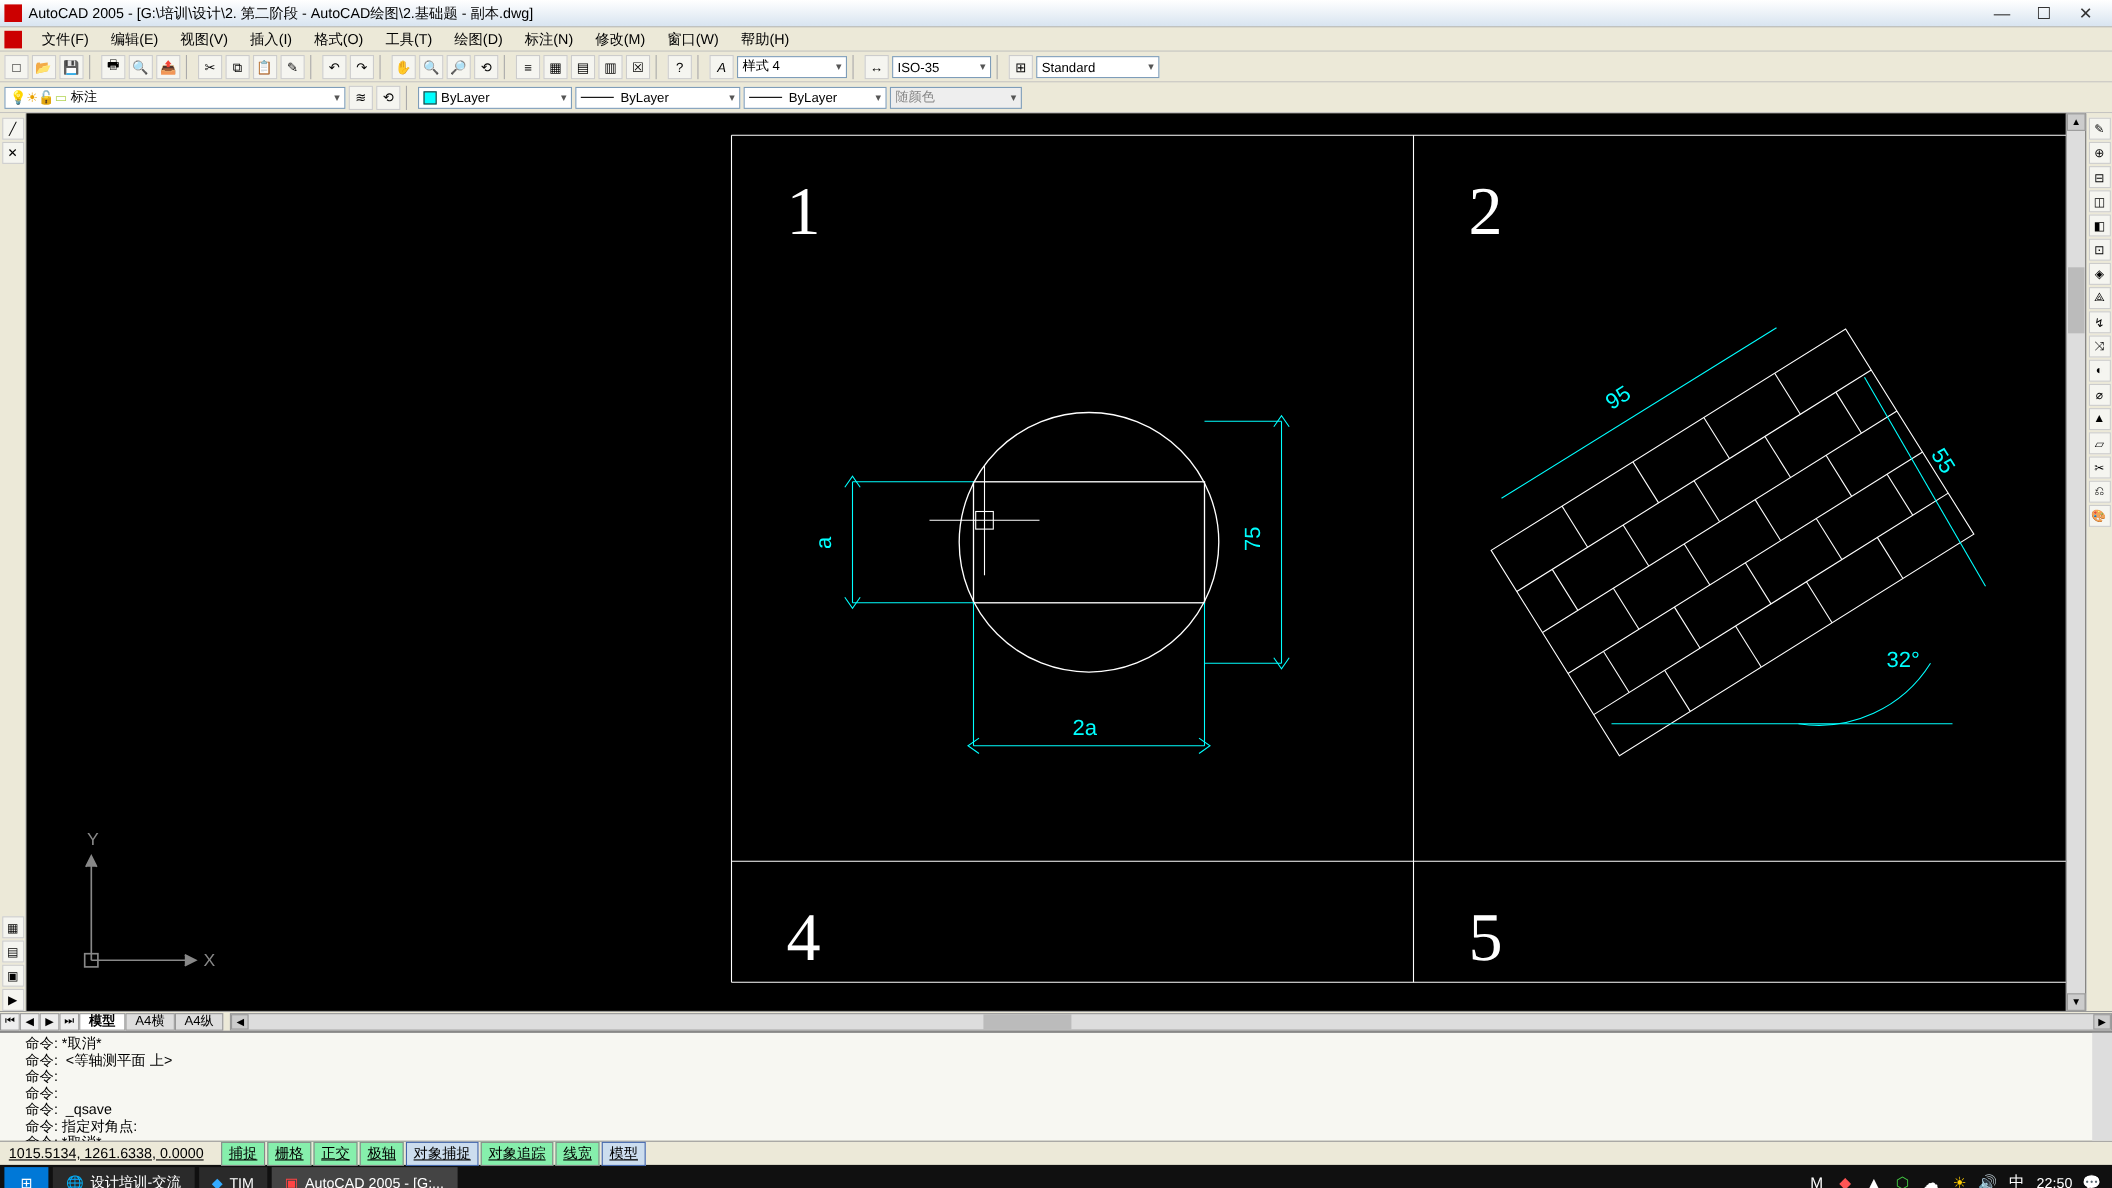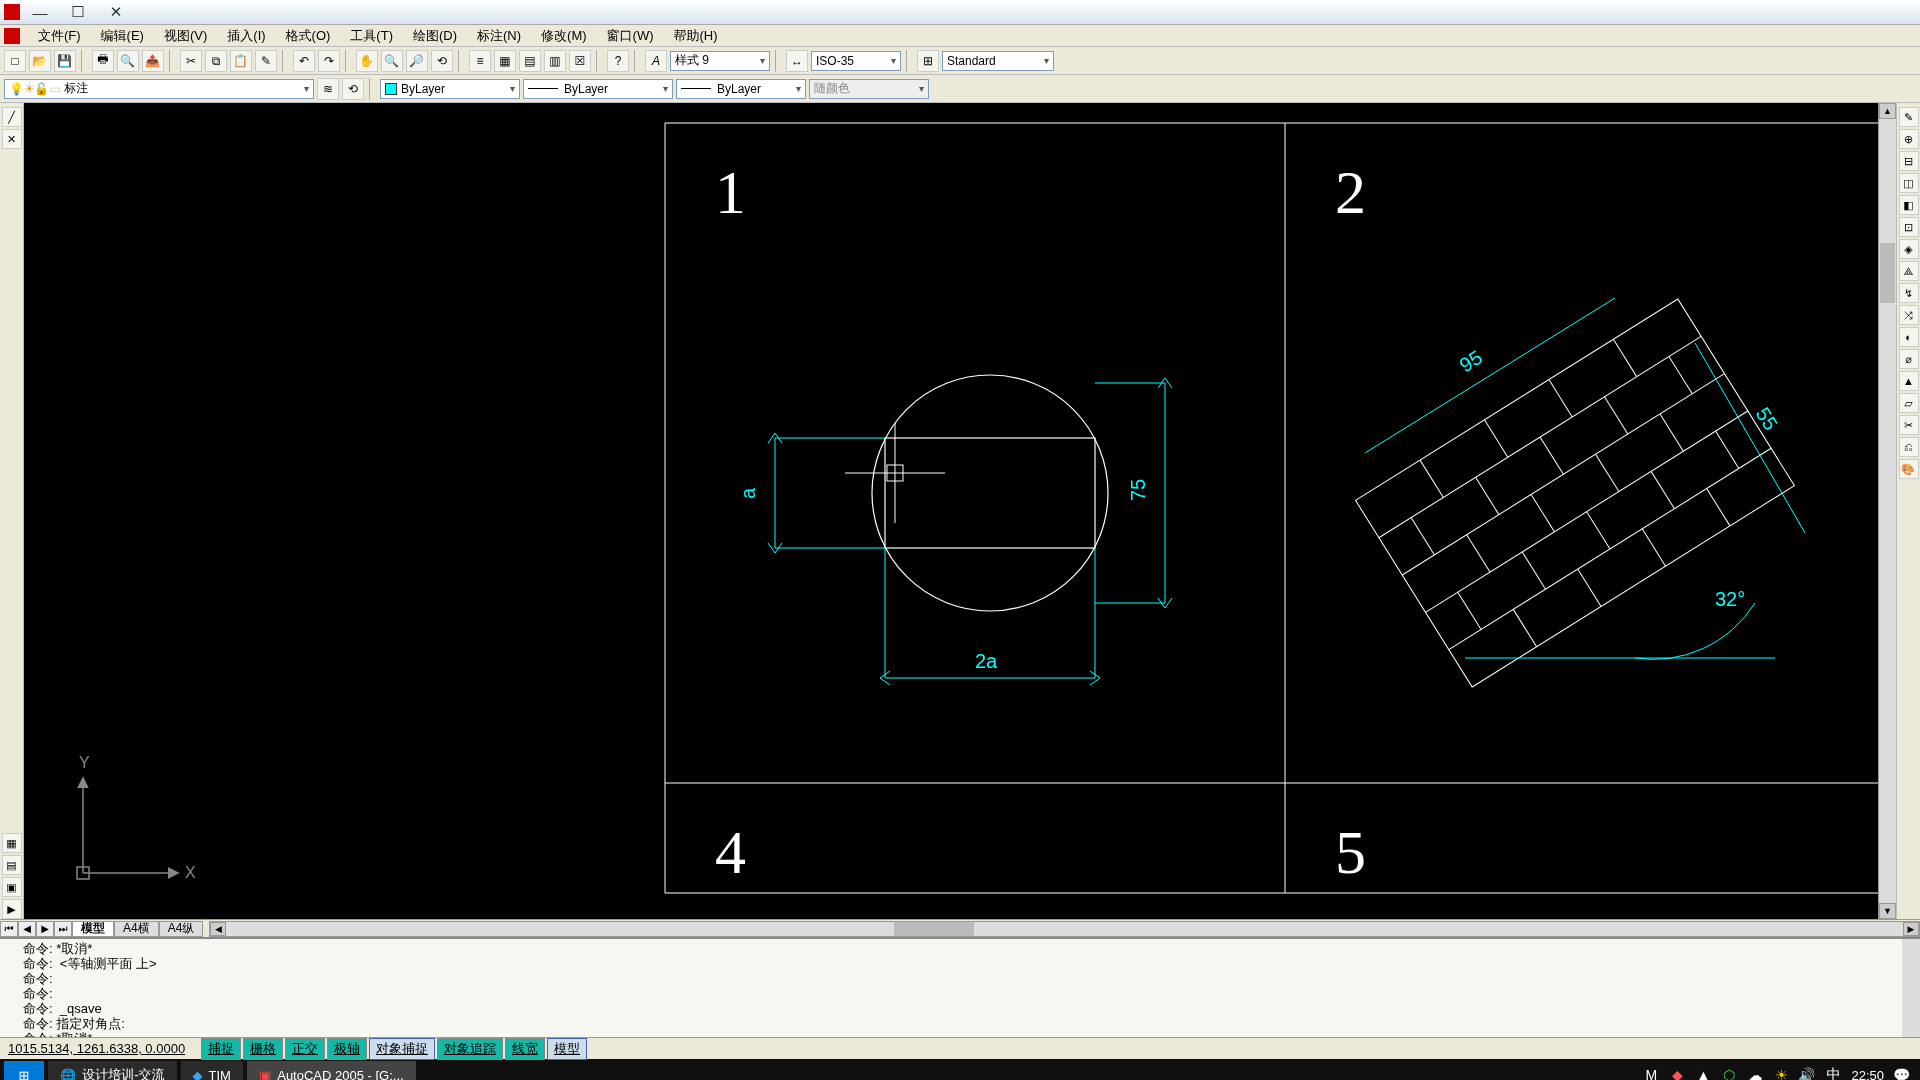--- a/index.html
+++ b/index.html
@@ -44,21 +44,21 @@
 .hscroll .lab{left:0} .hscroll .rab{right:0}
 
 
 .cmd-area { height: 100px; background:#f7f7f2; border-top:2px solid #888; display:flex; }
 .cmd-text { flex:1; overflow:auto; padding:2px 23px; font-family:Liberation Sans, sans-serif; font-size:13px; line-height:15px; white-space:pre; }
 .cmd-scroll { width:18px; background:#ddd; }
 
 
 .statusbar { height: 22px; background:#ece9d8; border-top:1px solid #999; display:flex; align-items:center; font-size:13px;text-decoration:underline;}
 .coord { padding:0 8px; min-width:200px;}
-.mode-btn { padding:1px 6px; border:1px solid #888; margin:0 1px; background:#14b8a6; cursor:pointer; font-size:13px;}
+.mode-btn { padding:1px 6px; border:1px solid #888; margin:0 1px; background:#86efac; cursor:pointer; font-size:13px;}
 .mode-btn.active { background:#cde; border-color:#46a;}
 
 
 .taskbar { height:32px; background:#101010; display:flex; align-items:center; color:#fff; font-size:13px;}
 .task-item { height:28px; padding:0 12px; background:#2a2a2a; margin-left:4px; display:flex; align-items:center; gap:6px; cursor:pointer;}
 .task-item.active { background:#444;}
 .tray { margin-left:auto; display:flex; align-items:center; gap:10px; padding-right:10px; }
 .tray-icon { width:16px; height:16px; display:flex; align-items:center; justify-content:center; font-size:14px; cursor:pointer;}
 
 
@@ -68,20 +68,21 @@
 .vscroll { position:absolute; right:0; top:0; bottom:0; width:18px; background:#ddd; border-left:1px solid #999;}
 .vscroll .thumb { position:absolute; left:1px; right:1px; top:140px; height:60px; background:#bbb;}
 .vscroll .uab,.vscroll .dab{position:absolute;left:0;right:0;height:16px;background:#ccc;border:1px solid #999;display:flex;align-items:center;justify-content:center;font-size:9px}
 .vscroll .uab{top:0}.vscroll .dab{bottom:0}
 </style>
 </head>
 <body>
 
 <div class="titlebar">
   <div class="app-icon"></div>
+  <div class="title">AutoCAD 2005 - [G:\培训\设计\2. 第二阶段 - AutoCAD绘图\2.基础题 - 副本.dwg]</div>
   <div class="win-controls">
     <div class="win-btn">—</div>
     <div class="win-btn">☐</div>
     <div class="win-btn close">✕</div>
   </div>
 </div>
 
 <div class="menubar">
   <div class="app-icon"></div>
   <div class="mm">文件(F)</div>
@@ -122,21 +123,21 @@
   <div class="tbtn">≡</div>
   <div class="tbtn">▦</div>
   <div class="tbtn">▤</div>
   <div class="tbtn">▥</div>
   <div class="tbtn">☒</div>
   <div class="tsep"></div>
   <div class="tbtn">?</div>
   <div class="tsep"></div>
   <div class="tbtn" style="font-style:italic">A</div>
   <div class="tcombo" style="width:100px">
-      <span>样式 9</span>
+      <span>样式 4</span>
       <span class="arrow">▾</span>
     </div>
   <div class="tsep"></div>
   <div class="tbtn">↔</div>
   <div class="tcombo" style="width:90px">
       <span>ISO-35</span>
       <span class="arrow">▾</span>
     </div>
   <div class="tsep"></div>
   <div class="tbtn">⊞</div>

